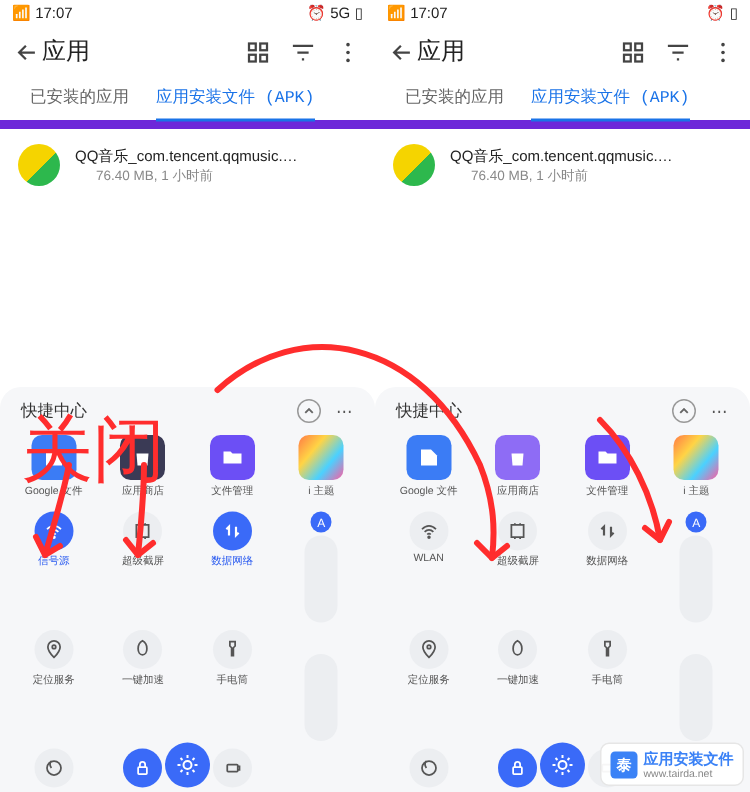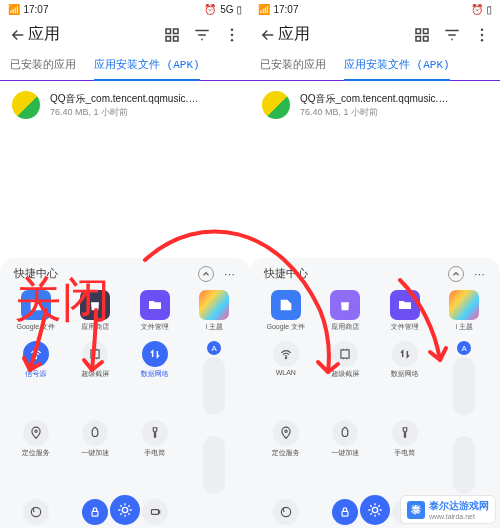--- a/index.html
+++ b/index.html
@@ -6,29 +6,29 @@
 body { font-family: -apple-system, "Helvetica Neue", sans-serif; width: 500px; height: 528px; overflow: hidden; position: relative; background: #fff; }
 .screens { display: flex; width: 500px; height: 528px; }
 .screen { width: 250px; height: 528px; background: #fff; position: relative; display: flex; flex-direction: column; }
 .statusbar { height: 18px; display: flex; justify-content: space-between; align-items: center; padding: 0 8px; font-size: 10px; color: #222; }
 .status-left, .status-right { display: flex; gap: 3px; align-items: center; }
 .header { display: flex; align-items: center; padding: 6px 8px; }
 .icon-btn { width: 20px; height: 20px; display: flex; align-items: center; justify-content: center; color: #444; }
 .icon-btn svg { width: 18px; height: 18px; }
 .title { font-size: 16px; flex: 1; color: #222; }
 .hdr-icons { display: flex; gap: 10px; align-items: center; }
-.tabs { display: flex; padding: 0 10px; gap: 18px; border-bottom: 1px solid #6d28d9; font-size: 11px; }
+.tabs { display: flex; padding: 0 20px; gap: 18px; border-bottom: 6px solid #6d28d9; font-size: 11px; }
 .tab { padding: 6px 0 8px; color: #666; position: relative; }
 .tab.active { color: #1a73e8; font-family: Liberation Mono, monospace; }
 .tab.active::after { content: ""; position: absolute; left: 0; right: 0; bottom: -1px; height: 2px; background: #1a73e8; }
 .file-row { display: flex; gap: 10px; padding: 10px 12px; align-items: center; }
 .file-icon { width: 28px; height: 28px; border-radius: 50%; background: linear-gradient(135deg, #f5d400 55%, #2db84d 55%); flex-shrink: 0; }
 .file-meta { flex: 1; min-width: 0; }
 .file-name { font-size: 10px; color: #222; white-space: nowrap; overflow: hidden; text-overflow: ellipsis; }
-.file-sub { font-size: 9px; color: #888; }
+.file-sub { font-size: 9px; color: #888; margin-left: 14px; }
 .panel { background: #f6f7f9; border-radius: 14px 14px 0 0; padding: 8px 6px 6px; position: absolute; bottom: 0; left: 0; right: 0; height: 270px; }
 .panel-head { display: flex; justify-content: space-between; padding: 0 8px 4px; font-size: 11px; color: #333; }
 .ph-right { display: flex; gap: 10px; align-items: center; }
 .caret { width: 16px; height: 16px; border-radius: 50%; border: 1px solid #999; display: flex; align-items: center; justify-content: center; }
 .dots { letter-spacing: 1px; color: #555; font-size: 11px; }
 .app-row { display: flex; justify-content: space-around; padding: 4px 0 6px; }
 .app { display: flex; flex-direction: column; align-items: center; gap: 2px; width: 44px; }
 .app-tile { width: 30px; height: 30px; border-radius: 7px; display: flex; align-items: center; justify-content: center; }
 .app-label { font-size: 7px; color: #555; text-align: center; }
 .tile-blue { background: #3b7cf5; }
@@ -450,16 +450,16 @@
     <path d="M145 260 C 200 210, 280 225, 320 310 C 330 335, 330 355, 328 372"></path>
       <path d="M328 372 l-10 -10 M328 372 l10 -8"></path>
     <path d="M400 280 C 420 300, 435 330, 440 360"></path>
       <path d="M440 360 l-10 -8 M440 360 l6 -12"></path>
   </g>
 </svg>
 
 <div class="watermark">
   <div class="sq">泰</div>
   <div>
-    <div>泰尔达游戏网</div>
+    <div>应用安装文件</div>
     <div style="font-size:7px;color:#888;font-weight:normal">www.tairda.net</div>
   </div>
 </div>
 
 </body></html>

